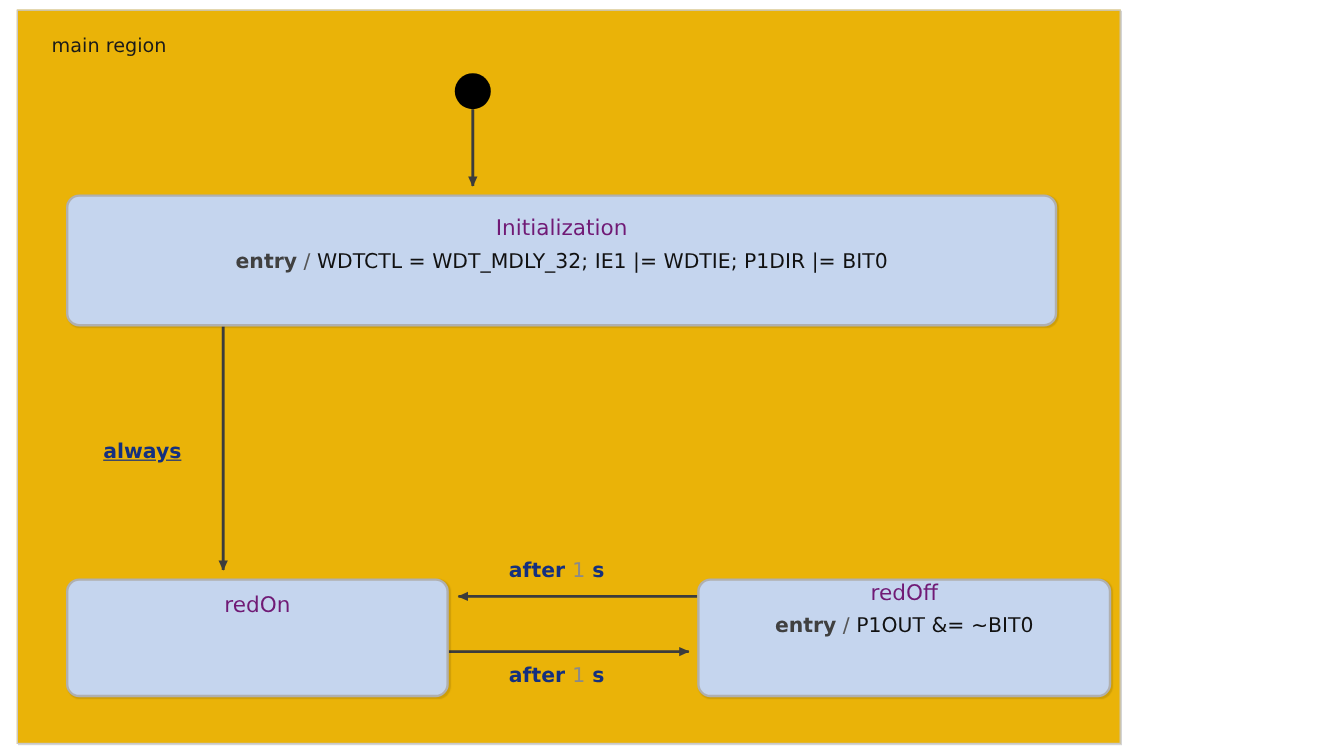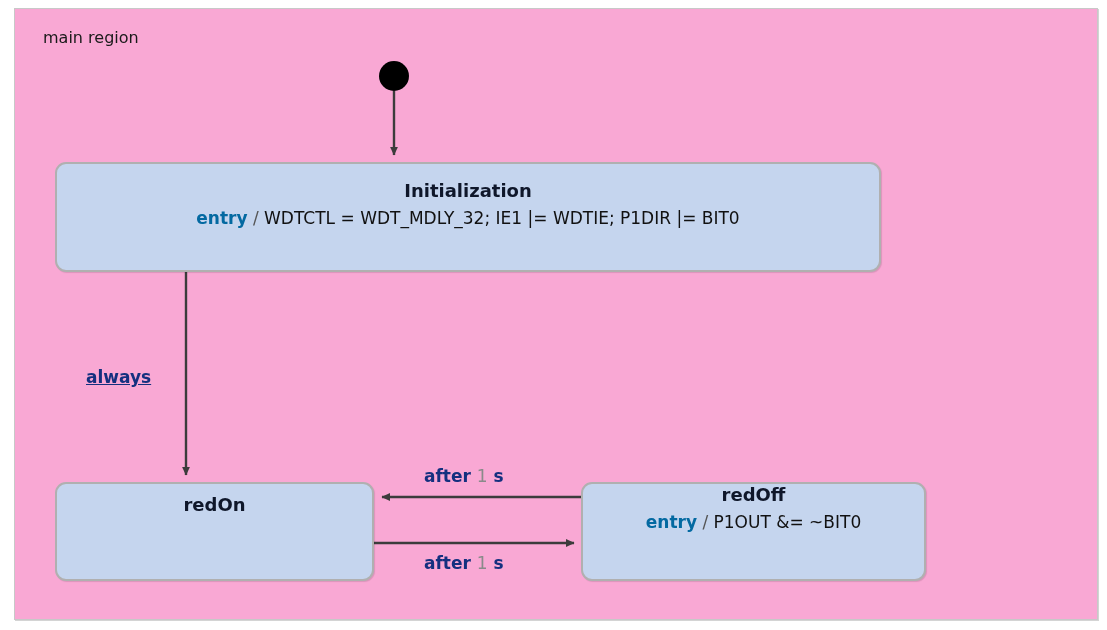--- a/index.html
+++ b/index.html
@@ -19,23 +19,23 @@
     width: 1107px;
     height: 630px;
     background: #ffffff;
   }
 
   
   .region {
     position: absolute;
     left: 14px;
     top: 8px;
-    width: 1084px;
+    width: 920px;
     height: 612px;
-    background: #f9a8d4;
+    background: #eab308;
     border: 1px solid #c8c8c8;
     box-sizing: border-box;
     box-shadow: 1px 1px 0 #d4d4d4;
   }
   .region-label {
     position: absolute;
     left: 28px;
     top: 19px;
     font-size: 16px;
     color: #1a1a1a;
@@ -61,37 +61,37 @@
     border: 2px solid #b0b0b0;
     border-radius: 11px;
     box-sizing: border-box;
     display: flex;
     flex-direction: column;
     align-items: center;
     justify-content: center;
     box-shadow: 1px 1px 1px rgba(0,0,0,0.12);
   }
   .state-name {
-    font-weight: bold;
+    font-weight: normal;
     font-size: 18px;
-    color: #0f172a;
+    color: #701a75;
     line-height: 1.25;
     white-space: nowrap;
     text-align: center;
   }
   .state-body {
     font-size: 17px;
     color: #111111;
     line-height: 1.3;
     white-space: nowrap;
     text-align: center;
     margin-top: 4px;
   }
   .kw {
-    color: #0369a1;
+    color: #404040;
     font-weight: bold;
   }
   .sep {
     color: #555555;
   }
 
   #state-initialization {
     left: 55px;
     top: 162px;
     width: 826px;

